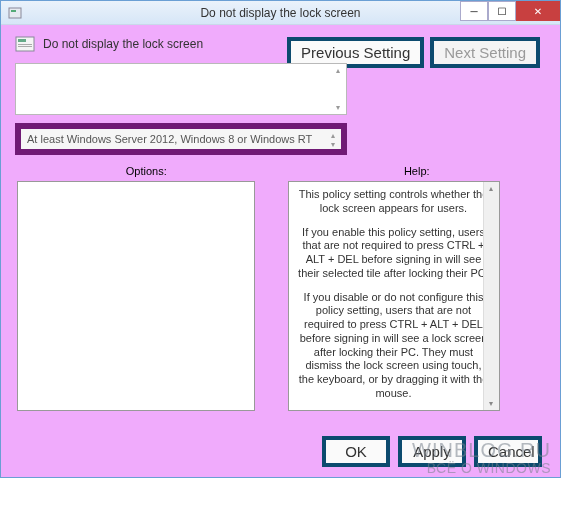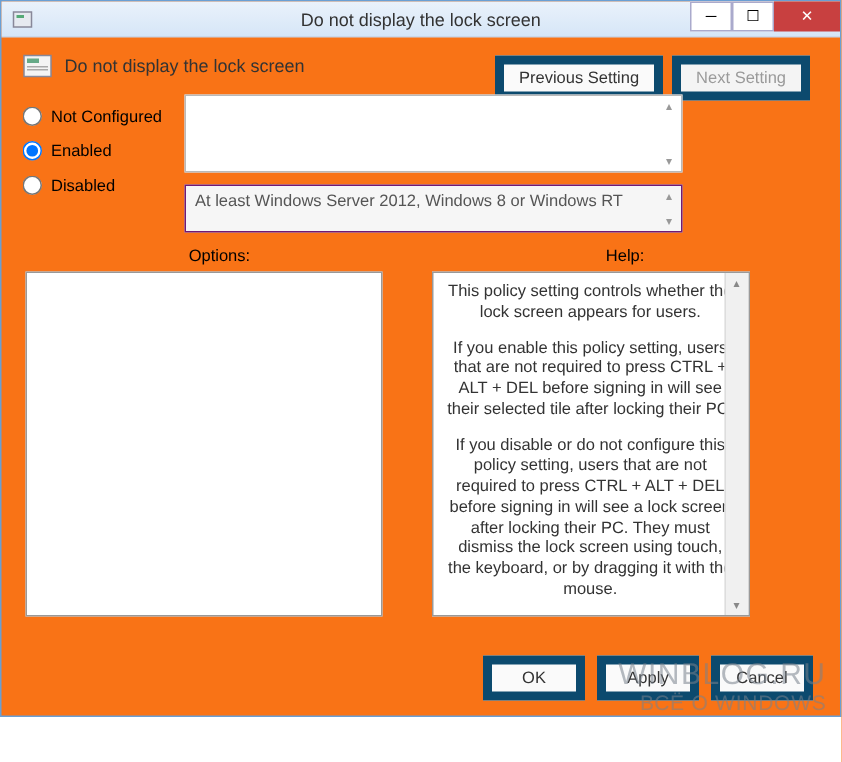--- a/index.html
+++ b/index.html
@@ -5,55 +5,55 @@
 * { box-sizing: border-box; margin: 0; padding: 0; }
 body {
   font-family: "Segoe UI", Tahoma, sans-serif;
   font-size: 11px;
   background: #ffffff;
   width: 561px;
   height: 508px;
   overflow: hidden;
   position: relative;
 }
-.window { width: 561px; height: 478px; border: 1px solid #6a9fd4; background: #f97316; position: relative; }
+.window { width: 561px; height: 478px; border: 1px solid #6a9fd4; background: #f0abfc; position: relative; }
 .titlebar {
   height: 24px; background: linear-gradient(#eaf2fb, #d6e6f7);
   display: flex; align-items: center; justify-content: center;
   position: relative; border-bottom: 1px solid #c9d8ea;
 }
 .title-text { font-size: 12px; color: #333; }
 .title-icon { position: absolute; left: 6px; top: 4px; width: 16px; height: 16px; }
 .win-controls { position: absolute; right: 0; top: 0; display: flex; height: 20px; }
 .win-btn { width: 28px; height: 20px; display: flex; align-items: center; justify-content: center; font-size: 10px; }
 .win-min { background: #fff; border: 1px solid #aac; }
 .win-max { background: #fff; border: 1px solid #aac; }
 .win-close { background: #c84040; color: #fff; width: 44px; }
 .content { padding: 10px 14px; }
 .header-row { display: flex; align-items: center; margin-bottom: 10px; }
 .header-icon { width: 20px; height: 18px; margin-right: 8px; }
 .header-title { font-size: 12px; color: #333; flex: 1; }
 .nav-btns { position: absolute; right: 20px; top: 36px; display: flex; gap: 6px; }
 .btn {
-  background: #fafafa; border: 6px solid #0c4a6e; padding: 3px 10px;
-  font-size: 11px; color: #333; cursor: pointer;
+  background: #fafafa; border: 4px solid #0c4a6e; padding: 3px 10px;
+  font-size: 15px; color: #333; cursor: pointer;
 }
 .btn:disabled { color: #9a9a9a; cursor: default; background: #f4f4f4; }
 .form-row { display: flex; align-items: flex-start; margin-top: 6px; }
 .radio-col { width: 108px; display: flex; flex-direction: column; gap: 10px; padding-top: 8px; }
 .radio { display: flex; align-items: center; gap: 6px; font-size: 11px; }
 .radio input { margin: 0; }
 .label-col { width: 70px; text-align: right; padding-top: 8px; padding-right: 6px; font-size: 11px; }
 .field-col { flex: 1; }
 .comment-box {
   width: 332px; height: 52px; border: 1px solid #b9b9b9; background: #fff;
   position: relative;
 }
 .supported-box {
-  width: 332px; height: 32px; border: 1px solid #701a75; background: #f6f6f6;
+  width: 332px; height: 32px; border: 6px solid #701a75; background: #f6f6f6;
   padding: 4px 6px; position: relative; font-size: 11px; color: #555;
 }
 .scrollhint { position: absolute; right: 2px; top: 2px; bottom: 2px; width: 12px; display: flex; flex-direction: column; justify-content: space-between; }
 .scrollhint span { font-size: 8px; color: #999; text-align: center; }
 .lower { display: flex; gap: 14px; margin-top: 10px; padding: 0 2px; }
 .lower-col { flex: 1; display: flex; flex-direction: column; text-align: center; }
 .lower-label { font-size: 11px; margin-bottom: 4px; padding-left: 2px; }
 .options-box { border: 1px solid #999; background: #fff; height: 230px; width: 238px; }
 .help-box { border: 1px solid #999; background: #fff; height: 230px; width: 212px; padding: 6px 8px; font-size: 11px; color: #333; overflow: hidden; position: relative; }
 .help-box p { margin-bottom: 10px; line-height: 1.25; }
@@ -98,34 +98,20 @@
       </svg>
       <span class="header-title">Do not display the lock screen</span>
     </div>
 
     <div class="nav-btns">
       <button class="btn">Previous Setting</button>
       <button class="btn" disabled="">Next Setting</button>
     </div>
 
     <div class="form-row">
-      <div class="radio-col">
-        <label class="radio">
-          <input type="radio" name="state" style="">
-          <span>Not Configured</span>
-        </label>
-        <label class="radio">
-          <input type="radio" name="state" checked="" style="">
-          <span>Enabled</span>
-        </label>
-        <label class="radio">
-          <input type="radio" name="state" style="">
-          <span>Disabled</span>
-        </label>
-      </div>
 
       <div style="display:flex;flex-direction:column;gap:8px;">
         <div style="display:flex;">
           <div class="field-col">
             <div class="comment-box">
               <div class="scrollhint">
                   <span>▴</span>
                   <span>▾</span>
                 </div>
             </div>

